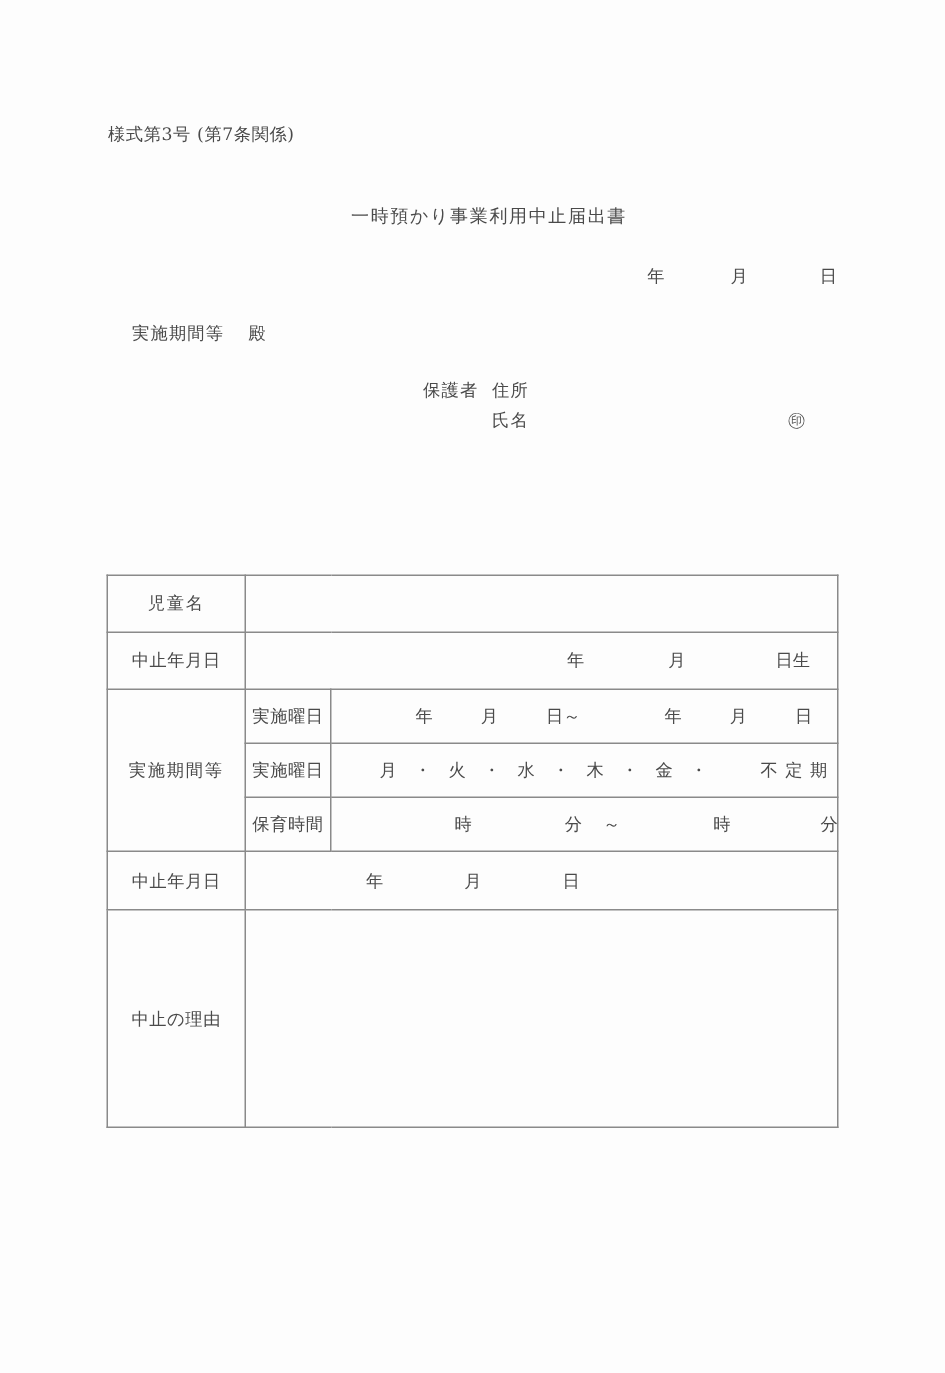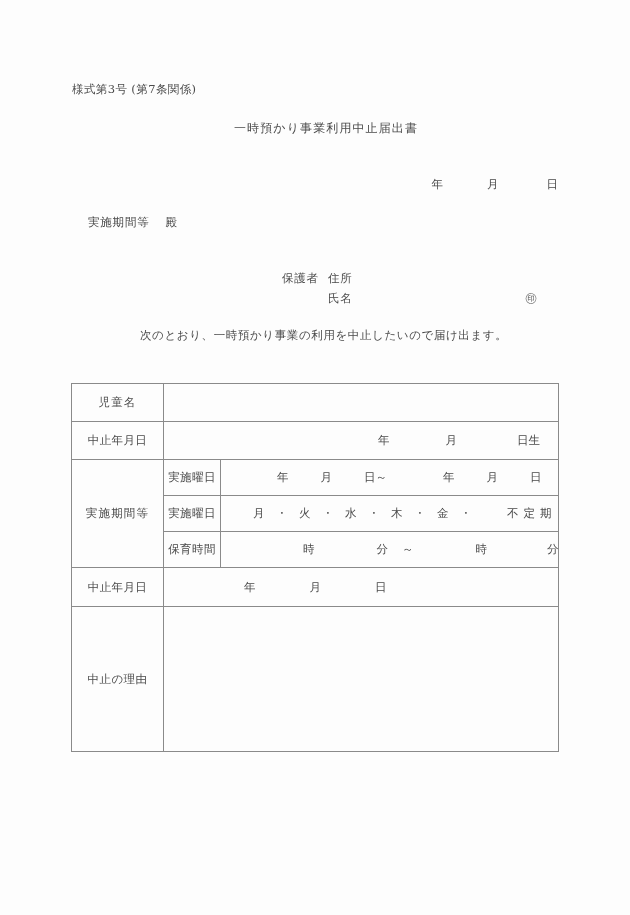--- a/index.html
+++ b/index.html
@@ -27,21 +27,21 @@
     left: 72px;
     top: 82px;
     font-size: 11.5px;
     letter-spacing: 0.4px;
     white-space: nowrap;
   }
   .doc-title {
     position: absolute;
     left: 0;
     right: 0;
-    top: 120px;
+    top: 136px;
     text-align: center;
     font-size: 12px;
     letter-spacing: 1.1px;
     padding-left: 22px;
   }
 
   
   .date-line {
     position: absolute;
     right: 72px;
@@ -61,21 +61,21 @@
     font-size: 11.5px;
     letter-spacing: 0.8px;
     white-space: nowrap;
   }
   .addressee .hon { margin-left: 16px; }
 
   
   .guardian {
     position: absolute;
     left: 282px;
-    top: 268px;
+    top: 250px;
     font-size: 11.5px;
     line-height: 20px;
     white-space: nowrap;
   }
   .guardian .g-row { position: relative; height: 20px; }
   .guardian .g-label {
     display: inline-block;
     width: 46px;
     letter-spacing: 0.8px;
   }
@@ -189,21 +189,20 @@
   <div class="guardian">
     <div class="g-row">
       <span class="g-label">保護者</span><span class="g-field">住所</span>
     </div>
     <div class="g-row">
       <span class="g-label"></span><span class="g-field">氏名</span>
       <span class="seal-mark">㊞</span>
     </div>
   </div>
 
-  <div class="statement">次のとおり、一時預かり事業の利用を中止したいので届け出ます。</div>
 
   <table class="form-table">
     <colgroup>
       <col class="col-label">
       <col class="col-sub">
       <col>
     </colgroup>
     <tbody>
       <tr class="r-name">
         <td class="lbl" colspan="1">児童名</td>

